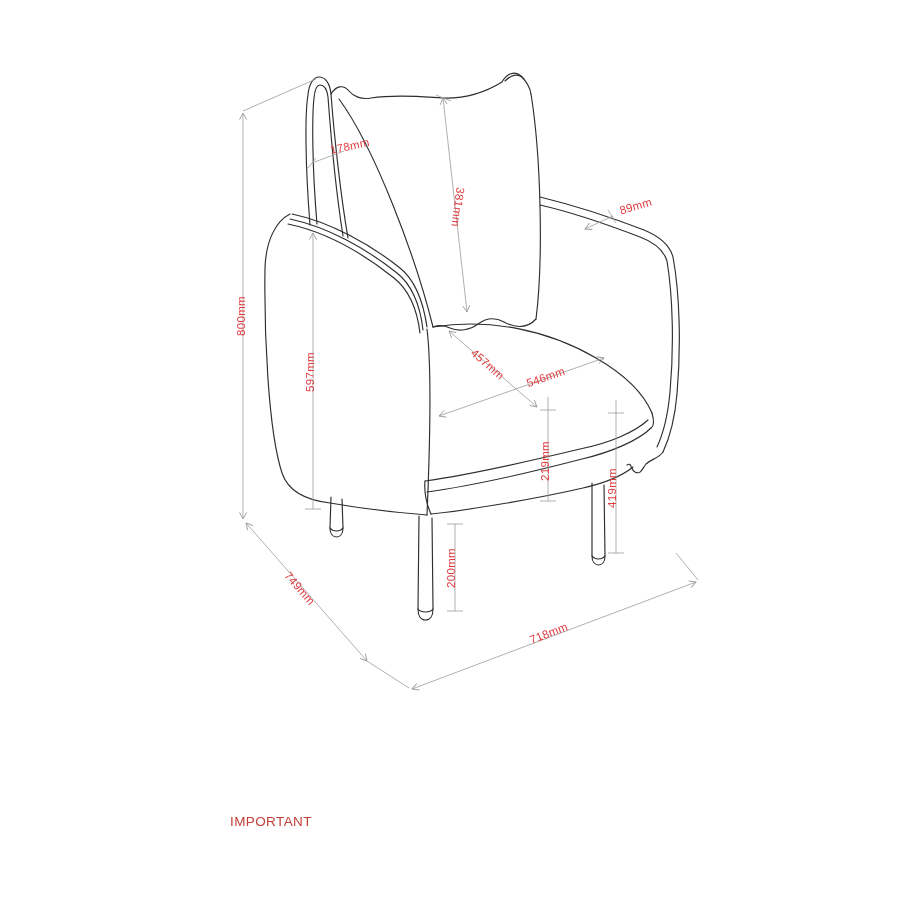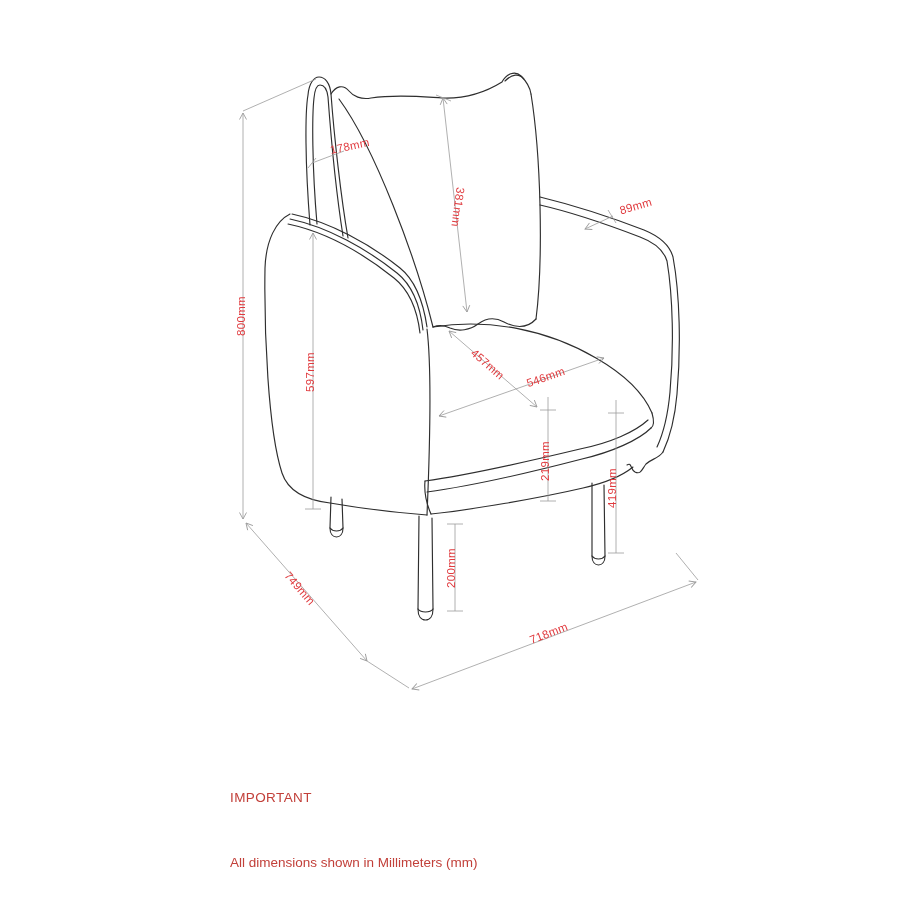--- a/index.html
+++ b/index.html
@@ -7,21 +7,21 @@
        font-family:"Liberation Sans", sans-serif;}
   .stage{position:absolute;inset:0;}
   svg{position:absolute;left:0;top:0;}
   .chair path, .chair line{fill:none;stroke:#2e2e2e;stroke-width:1.15;
        stroke-linecap:round;stroke-linejoin:round;}
   .dims line, .dims path{fill:none;stroke:#9c9c9c;stroke-width:0.8;}
   .dimlabel{fill:#e03a3e;font-size:11.5px;letter-spacing:0.3px;
        font-family:"Liberation Sans", sans-serif;}
   .note{position:absolute;left:230px;top:744px;color:#c2403a;
        font-size:13.5px;line-height:21.5px;white-space:pre;}
-  .note .title{letter-spacing:0.4px;}
+  .note .title{letter-spacing:0.4px;margin-top:24px;}
 </style>
 </head>
 <body>
 
 <div class="stage">
 <svg viewBox="0 0 900 900" width="900" height="900">
   <defs>
     <marker id="arw" markerWidth="10" markerHeight="10" refX="7.5" refY="4.5" orient="auto-start-reverse" markerUnits="userSpaceOnUse">
       <path d="M1,1 L7.5,4.5 L1,8" fill="none" stroke="#9c9c9c" stroke-width="0.9"></path>
     </marker>
@@ -116,18 +116,17 @@
     <text class="dimlabel" x="546" y="464" transform="rotate(-90 546 461)">219mm</text>
     <text class="dimlabel" x="613" y="491" transform="rotate(-90 613 488)">419mm</text>
     <text class="dimlabel" x="452" y="571" transform="rotate(-90 452 568)">200mm</text>
     <text class="dimlabel" x="299" y="592" transform="rotate(49 299 589)">749mm</text>
     <text class="dimlabel" x="549" y="637" transform="rotate(-21 549 634)">718mm</text>
   </g>
 </svg>
 
   <div class="note">
     <div class="title">IMPORTANT</div>
-    <div>All dimensions shown in Millimeters (mm)</div>
     
     
     
   </div>
 </div>
 
 </body></html>

